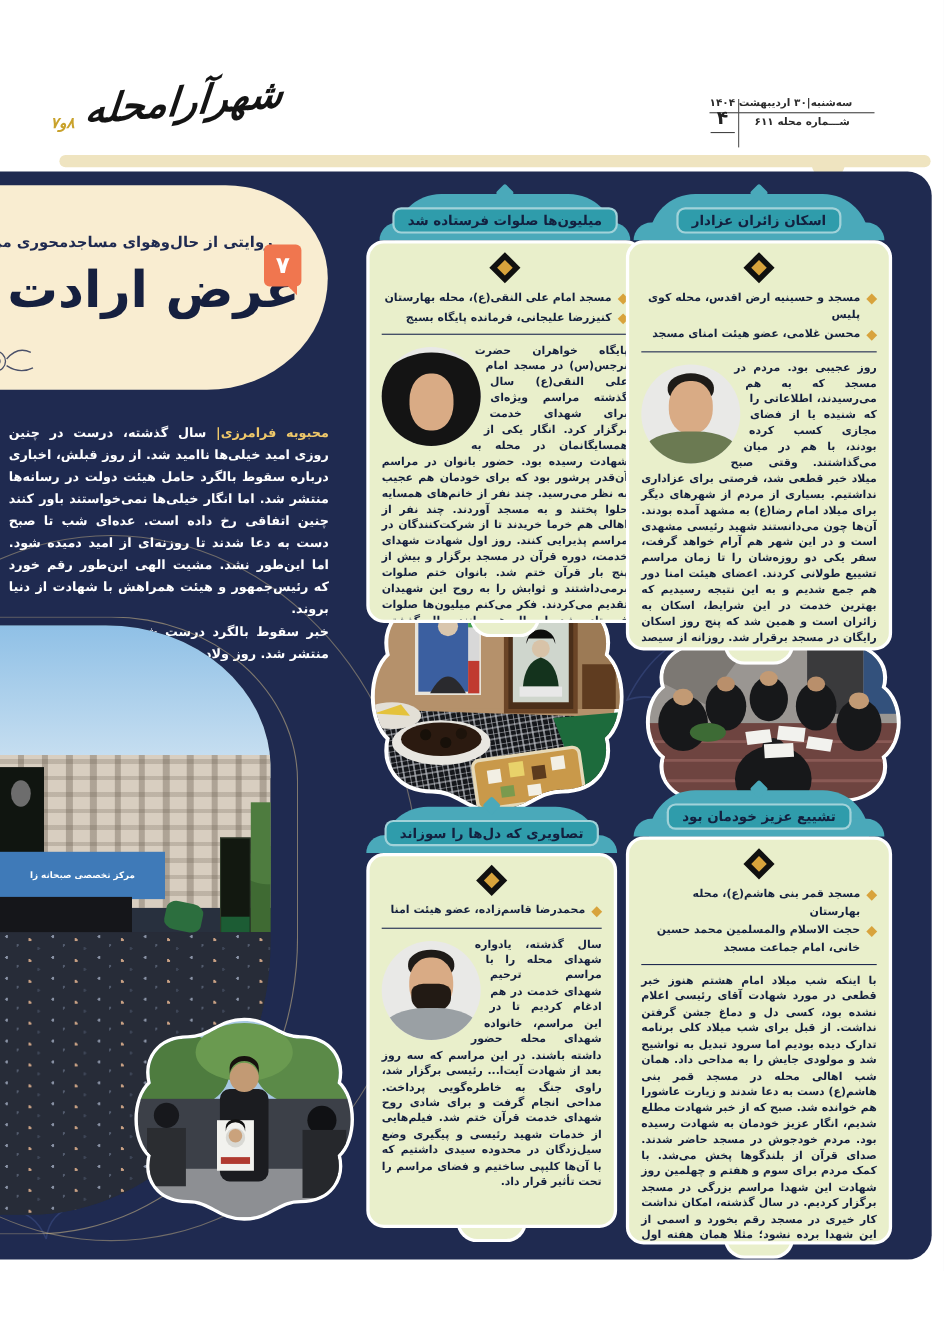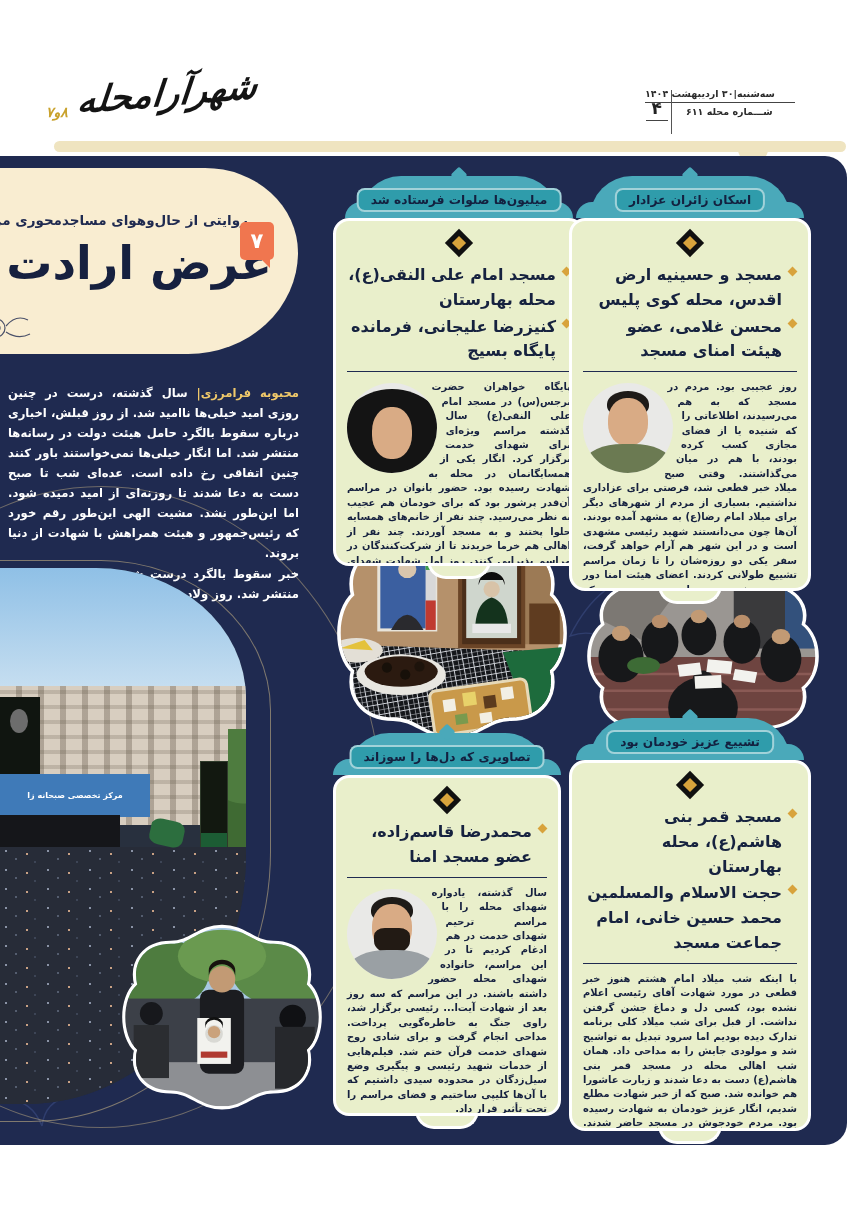--- a/index.html
+++ b/index.html
@@ -37,21 +37,21 @@
   .card-wrap{position:absolute;}
   .cloud{position:relative;width:200px;margin:0 auto;height:42px;background:#4aa9ba;border-radius:60px 60px 0 0;}
   .cloud::before{content:"";position:absolute;top:-7px;left:50%;width:12px;height:12px;background:#4aa9ba;transform:translateX(-50%) rotate(45deg);border-radius:2px;}
   .cloud::after{content:"";position:absolute;bottom:0;left:-14px;right:-14px;height:16px;background:#4aa9ba;border-radius:16px 16px 0 0;}
   .badge{position:absolute;top:12px;left:50%;transform:translateX(-50%);z-index:3;background:#2f9cab;border:2px solid rgba(255,255,255,.55);
          border-radius:8px;color:#13203f;font-size:12.2px;font-weight:bold;padding:3px 12px;white-space:nowrap;}
   .card{position:relative;background:#e9efcb;border:3px solid #ffffff;border-radius:16px;padding:10px 11px 12px;overflow:hidden;z-index:2;}
   .diamond-icon{width:20px;height:20px;background:#101010;transform:rotate(45deg);margin:2px auto 10px;display:flex;align-items:center;justify-content:center;}
   .diamond-icon .inner{width:10px;height:10px;background:#d8a33c;}
   .bullets{list-style:none;margin:0;padding:0;}
-  .bullets li{position:relative;padding-right:15px;font-size:16px;font-weight:bold;color:#16223f;line-height:1.55;margin-bottom:2px;}
+  .bullets li{position:relative;padding-right:15px;font-size:10px;font-weight:bold;color:#16223f;line-height:1.55;margin-bottom:2px;}
   .bullets li::before{content:"";position:absolute;right:1px;top:5px;width:7px;height:7px;background:#d8a33c;transform:rotate(45deg);}
   .rule{border-top:1.6px solid #1f2a50;margin:7px 0 8px;}
   .body-text{font-size:9.9px;font-weight:bold;color:#15203f;line-height:1.46;text-align:justify;direction:rtl;}
   .body-text p{margin:0 0 4px;}
   .card-bump{position:absolute;bottom:-13px;left:50%;transform:translateX(-50%);width:58px;height:16px;background:#e9efcb;
              border:3px solid #fff;border-top:none;border-radius:0 0 30px 30px;z-index:1;}
   
   .portrait{width:90px;height:90px;border-radius:50%;overflow:hidden;position:relative;float:left;
             shape-outside:circle(50%);margin:3px 9px 5px 0;background:#e9e9e7;}
   .face{position:absolute;left:50%;transform:translateX(-50%);background:#d9ab85;border-radius:46%;}
@@ -261,21 +261,21 @@
     </svg>
 
     <div class="card-wrap" style="top:577px;left:333px;width:228px">
       <div class="cloud"></div>
       <div class="badge">تصاویری که دل‌ها را سوزاند</div>
       <div class="card" style="height:313px">
         <div class="diamond-icon">
             <div class="inner"></div>
           </div>
         <ul class="bullets">
-          <li>محمدرضا قاسم‌زاده، عضو مسجد امنا</li>
+          <li>محمدرضا قاسم‌زاده، عضو هیئت امنا</li>
         </ul>
         <div class="rule"></div>
         <div class="body-text">
           <div class="portrait p-man p-man2">
             <div class="hair"></div>
               <div class="face"></div>
               <div class="beard"></div>
               <div class="shirt"></div>
           </div>
           <p>سال گذشته، یادواره شهدای محله را با مراسم ترحیم شهدای خدمت در هم ادغام کردیم تا در این مراسم، خانواده شهدای محله حضور داشته باشند. در این مراسم که سه روز بعد از شهادت آیت‌ا... رئیسی برگزار شد، راوی جنگ به خاطره‌گویی پرداخت. مداحی انجام گرفت و برای شادی روح شهدای خدمت قرآن ختم شد. فیلم‌هایی از خدمات شهید رئیسی و پیگیری وضع سیل‌زدگان در محدوده سیدی داشتیم که با آن‌ها کلیپی ساختیم و فضای مراسم را تحت تأثیر قرار داد.</p>

